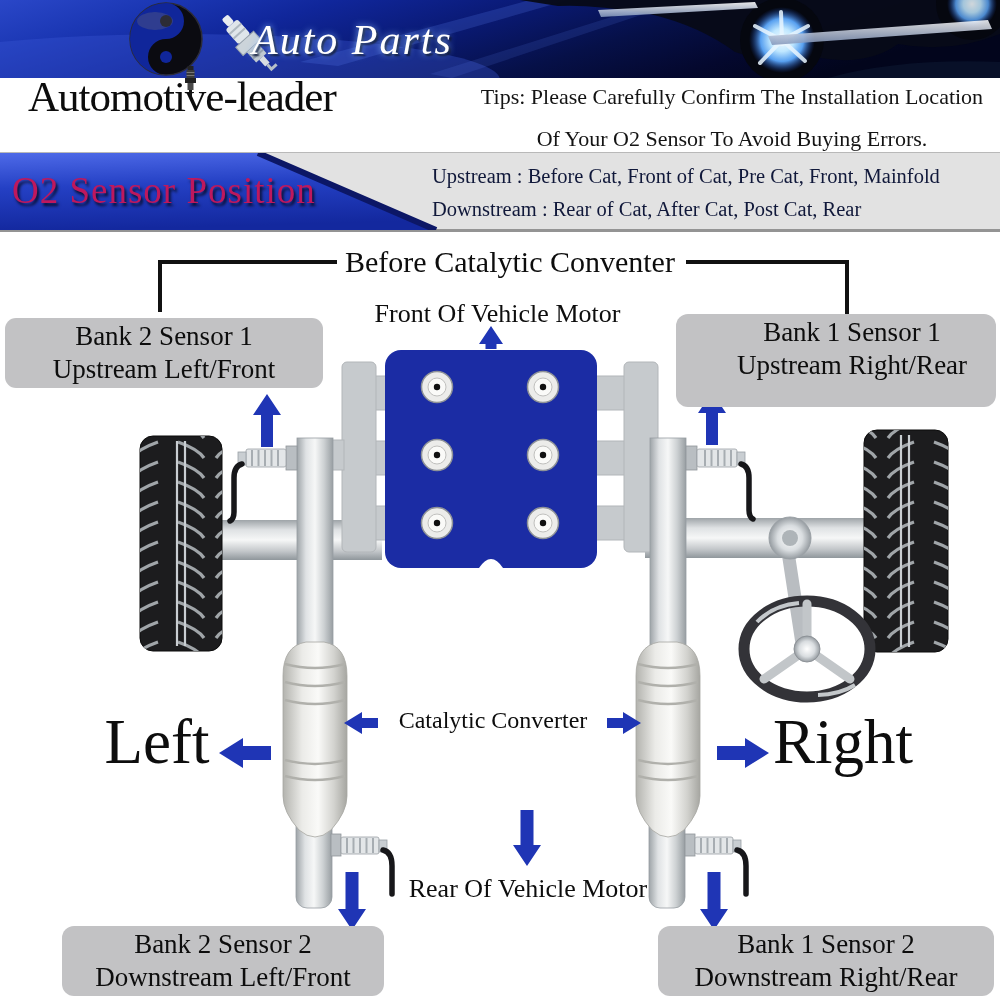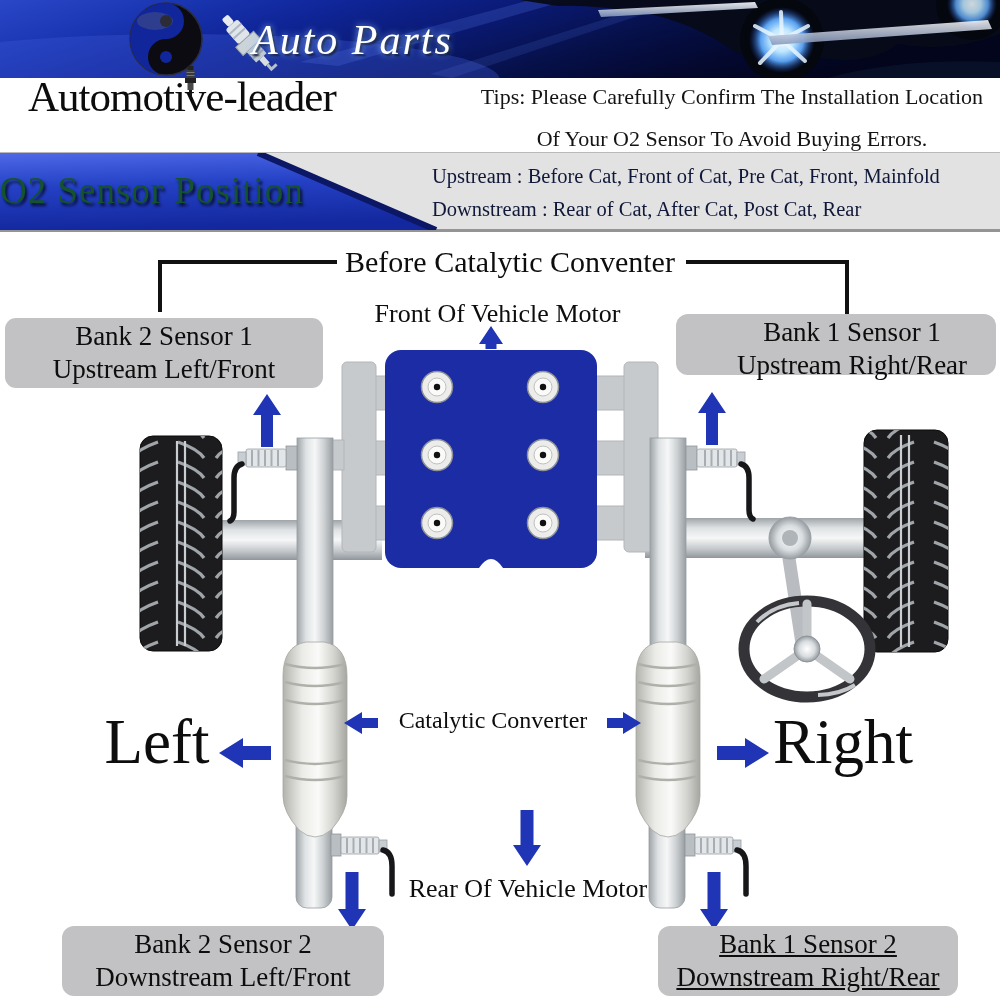--- a/index.html
+++ b/index.html
@@ -14,38 +14,38 @@
   .brand-row{position:absolute;left:0;top:78px;width:1000px;height:74px;background:#ffffff;}
   .brand-name{position:absolute;left:28px;top:-6px;font-size:43px;color:#0c0c0c;letter-spacing:-1px;white-space:nowrap;}
   .brand-plug{position:absolute;left:184px;top:-12px;}
   .tips{position:absolute;left:470px;top:6px;width:524px;text-align:center;color:#141414;font-size:22px;}
   .tips .l1{margin:0 0 11px 0;}
   .tips .l2{margin:16px;}
   
   .pos-banner{position:absolute;left:0;top:152px;width:1000px;height:80px;background:#e2e2e2;
         border-bottom:3px solid #949494;box-sizing:border-box;border-top:1px solid #b9b9b9;}
   .pos-banner .blue-shape{position:absolute;left:0;top:0;}
-  .pos-title{position:absolute;left:0;top:16px;font-size:37px;color:#14532d;letter-spacing:1px;
+  .pos-title{position:absolute;left:12px;top:16px;font-size:37px;color:#be185d;letter-spacing:1px;
         text-shadow:2px 3px 3px rgba(0,0,0,.75);white-space:nowrap;}
   .pos-lines{position:absolute;left:432px;top:7px;font-size:20.5px;color:#10183a;line-height:33px;white-space:nowrap;}
   
   .dlabel{position:absolute;color:#0d0d0d;text-align:center;white-space:nowrap;}
   .cap-before{left:324px;top:245px;width:372px;font-size:30px;}
   .front-motor{left:355px;top:299px;width:285px;font-size:26px;}
   .rear-motor{left:394px;top:874px;width:268px;font-size:26px;text-align:center;}
   .cat-label{left:382px;top:707px;width:222px;font-size:24px;}
   .side-label{font-size:63px;}
   .left-label{left:92px;top:706px;width:130px;}
   .right-label{left:768px;top:706px;width:150px;}
   .sensor-box{position:absolute;background:#c2c2c4;border-radius:12px;text-align:center;
         font-size:27px;color:#0d0d0d;line-height:33px;padding-top:2px;box-sizing:border-box;}
   .box1{left:5px;top:318px;width:318px;height:70px;border-radius:11px;}
-  .box2{left:676px;top:314px;width:320px;height:61px;padding-left:32px;}
+  .box2{left:676px;top:314px;width:320px;height:93px;padding-left:32px;}
   .box3{left:62px;top:926px;width:322px;height:70px;text-align:center;}
-  .box4{left:658px;top:926px;width:300px;height:70px;text-decoration:underline;}
+  .box4{left:658px;top:926px;width:336px;height:70px;}
   .diagram-svg{position:absolute;left:0;top:232px;}
 </style>
 </head>
 <body>
 
 <div id="page">
 
   <div class="banner">
     <svg width="1000" height="78" viewBox="0 0 1000 78">
       <defs>

